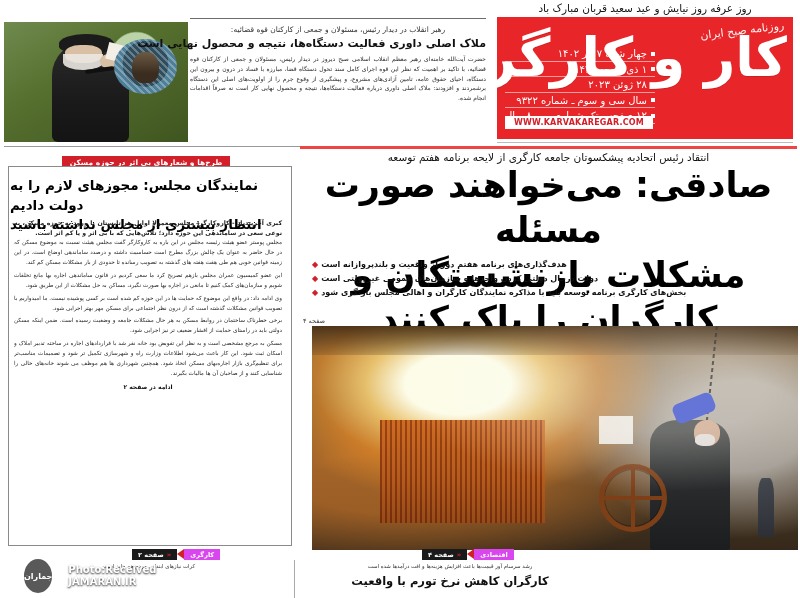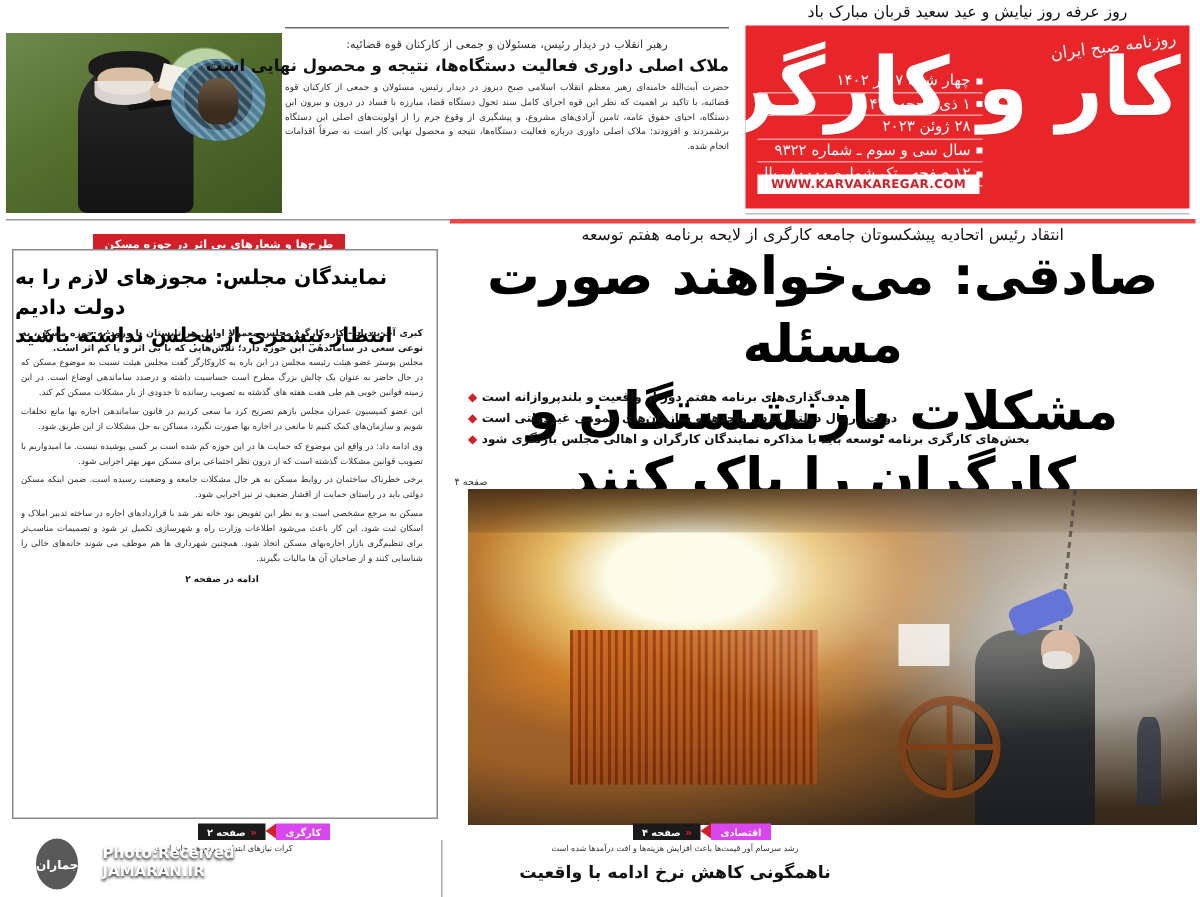--- a/index.html
+++ b/index.html
@@ -461,21 +461,21 @@
       <span>صفحه ۴</span>
     </span>
   </div>
 
   <div class="col-divider"></div>
   <div class="teaser teaser-left">
     <div class="t-kicker">کرات نیازهای ابتدایی مردم هم جایز است</div>
   </div>
   <div class="teaser teaser-right">
     <div class="t-kicker">رشد سرسام آور قیمت‌ها باعث افزایش هزینه‌ها و افت درآمدها شده است</div>
-    <div class="t-head">ناهمگونی کاهش نرخ ادامه با واقعیت</div>
+    <div class="t-head">کارگران کاهش نرخ تورم با واقعیت</div>
   </div>
 
   <div class="watermark">
     <div class="wm-badge">جماران</div>
     <div class="wm-text">
       <div>Photo:Received</div>
       <div>JAMARAN.IR</div>
     </div>
   </div>
 

